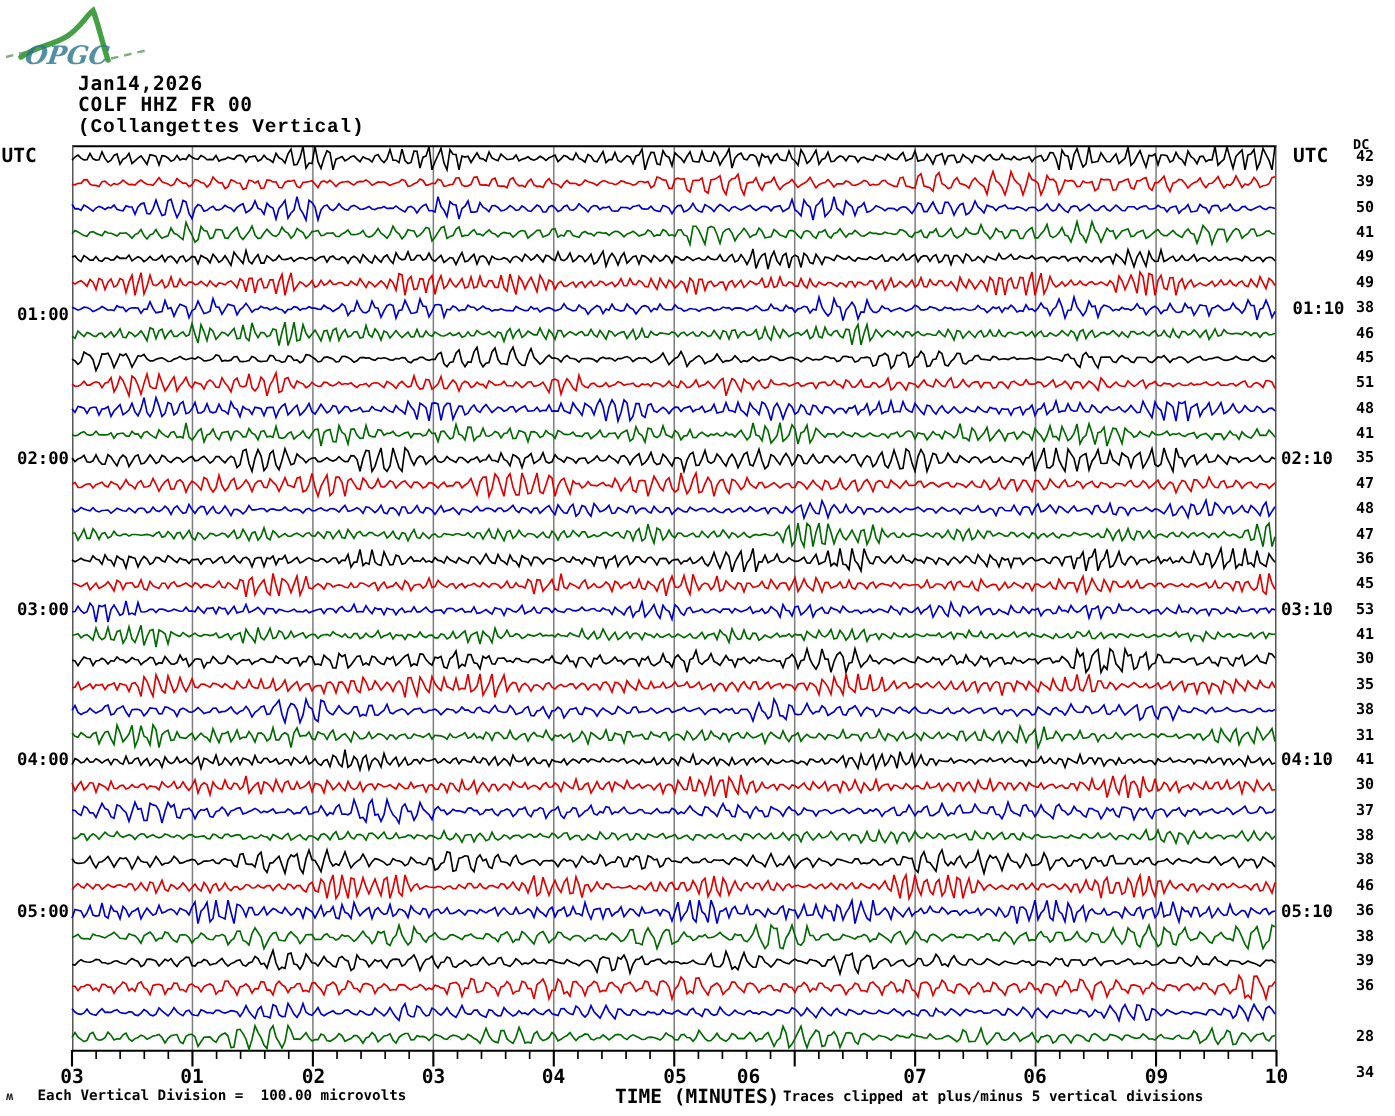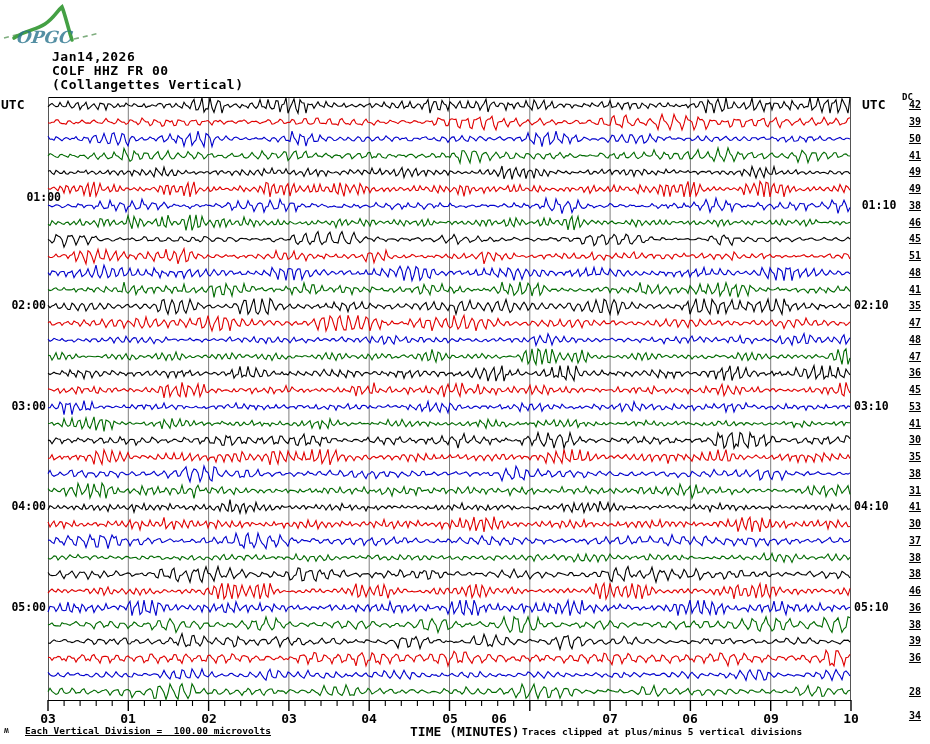--- a/index.html
+++ b/index.html
@@ -5,31 +5,31 @@
   html,body{margin:0;padding:0;background:#fff;}
   .screen{
     position:relative;width:930px;height:744px;background:#ffffff;
     font-family:"DejaVu Sans Mono","Liberation Mono",monospace;
     font-weight:bold;color:#000;overflow:hidden;
   }
   .abs{position:absolute;line-height:1;white-space:pre;}
   .title-line{left:52px;font-size:13px;letter-spacing:0.5px;}
   #t-date{top:50px;}
   #t-station{top:64px;}
-  #t-substation{top:78px;}
+  #t-substation{top:78px;font-family:Liberation Mono, monospace;}
   #utc-left{left:1px;top:98px;font-size:13px;}
   #utc-right{left:862px;top:98px;font-size:13px;}
   #dc-label{left:902px;top:93px;font-size:9px;}
   .hour-label{font-size:11.5px;}
   .hour-label.left{left:0;width:46px;text-align:right;}
   .hour-label.right{left:854px;width:50px;text-align:left;}
-  .dc-value{left:904px;width:22px;text-align:center;font-size:10px;text-decoration:underline;}
+  .dc-value{left:904px;width:22px;text-align:left;font-size:10px;}
   .x-tick-label{top:712px;width:26px;text-align:center;font-size:13px;}
   #x-title{left:410px;top:725px;font-size:13px;}
-  #scale-note{left:25px;top:726px;font-size:9.5px;text-decoration:underline;}
+  #scale-note{left:25px;top:726px;font-size:9.5px;}
   #clip-note{left:522px;top:727px;font-size:9.5px;}
   #corner-mark{left:4px;top:727px;font-size:8px;color:#222;}
   #plot-svg{position:absolute;left:0;top:0;}
   #logo-svg{position:absolute;left:2px;top:2px;}
 </style>
 </head>
 <body>
 
 <div class="screen">
 
@@ -145,21 +145,21 @@
       <polyline points="48,593.2 50,590.7 52,589.0 54,591.0 56,592.0 58,589.1 60,590.7 62,592.5 64,589.8 66,590.0 68,592.8 70,591.2 72,589.5 74,590.9 76,591.5 78,590.2 80,589.9 82,590.8 84,591.4 86,589.1 88,589.5 90,593.5 92,591.7 94,588.5 96,591.6 98,593.7 100,588.0 102,588.7 104,595.3 106,591.2 108,586.9 110,592.9 112,594.0 114,589.8 116,590.8 118,592.7 120,591.1 122,588.6 124,591.0 126,594.0 128,591.7 130,589.4 132,592.5 134,594.0 136,588.3 138,591.0 140,595.2 142,590.3 144,589.1 146,593.8 148,592.0 150,588.6 152,592.2 154,593.7 156,591.3 158,591.1 160,593.1 162,592.0 164,589.7 166,590.2 168,592.0 170,591.8 172,590.1 174,591.5 176,592.0 178,590.4 180,590.4 182,593.6 184,591.1 186,589.5 188,592.1 190,592.8 192,589.3 194,590.1 196,592.5 198,590.4 200,590.3 202,593.2 204,594.6 206,589.7 208,588.2 210,593.7 212,594.6 214,586.2 216,588.5 218,598.9 220,588.8 222,583.3 224,598.9 226,595.7 228,583.3 230,591.3 232,598.9 234,585.3 236,585.9 238,597.5 240,592.4 242,585.1 244,591.3 246,595.9 248,590.7 250,586.0 252,592.1 254,597.0 256,586.5 258,585.0 260,598.9 262,592.2 264,583.3 266,595.0 268,597.2 270,583.3 272,589.2 274,594.0 276,590.5 278,589.2 280,592.8 282,591.7 284,590.6 286,591.3 288,591.5 290,591.7 292,590.9 294,591.3 296,592.8 298,591.1 300,590.7 302,592.4 304,592.5 306,589.7 308,591.2 310,592.3 312,589.1 314,589.0 316,591.9 318,591.6 320,589.0 322,591.7 324,592.5 326,590.7 328,590.3 330,591.2 332,592.0 334,589.1 336,589.5 338,592.5 340,590.8 342,588.0 344,591.5 346,593.5 348,588.6 350,590.3 352,595.2 354,589.2 356,583.7 358,597.1 360,595.2 362,584.8 364,591.0 366,596.8 368,591.2 370,587.0 372,592.0 374,594.8 376,588.4 378,585.5 380,595.7 382,595.4 384,584.6 386,590.1 388,598.3 390,590.1 392,589.8 394,594.3 396,591.9 398,588.0 400,591.6 402,592.7 404,589.3 406,589.4 408,591.6 410,591.8 412,591.2 414,591.9 416,591.8 418,591.4 420,590.5 422,592.2 424,592.6 426,590.4 428,591.1 430,593.2 432,590.6 434,588.4 436,593.7 438,593.9 440,588.3 442,591.5 444,594.0 446,589.2 448,588.3 450,592.6 452,592.9 454,588.7 456,588.4 458,593.9 460,592.6 462,587.2 464,590.7 466,595.9 468,587.6 470,585.5 472,597.6 474,593.3 476,584.0 478,593.6 480,597.2 482,585.4 484,588.9 486,596.6 488,591.7 490,587.3 492,591.9 494,593.7 496,589.5 498,588.4 500,591.2 502,592.3 504,589.0 506,589.0 508,593.3 510,590.0 512,587.2 514,592.8 516,593.5 518,588.7 520,591.0 522,593.6 524,590.4 526,589.4 528,591.7 530,590.6 532,590.2 534,591.0 536,591.6 538,590.8 540,589.5 542,591.2 544,592.4 546,590.4 548,589.5 550,592.3 552,591.0 554,588.8 556,590.8 558,592.9 560,589.5 562,589.9 564,592.6 566,590.5 568,588.5 570,592.1 572,591.9 574,589.1 576,590.3 578,591.6 580,592.0 582,589.4 584,590.1 586,592.7 588,590.1 590,587.3 592,592.1 594,593.9 596,583.3 598,590.1 600,598.9 602,587.1 604,583.3 606,598.9 608,594.2 610,583.3 612,592.1 614,596.7 616,588.0 618,586.5 620,594.0 622,596.3 624,588.6 626,586.4 628,597.2 630,594.3 632,583.3 634,592.2 636,598.7 638,585.0 640,586.5 642,598.9 644,591.3 646,585.5 648,595.1 650,594.5 652,587.2 654,589.6 656,593.3 658,590.9 660,589.7 662,591.4 664,592.8 666,591.3 668,590.2 670,592.0 672,592.8 674,590.1 676,590.3 678,592.9 680,589.7 682,589.1 684,592.8 686,591.5 688,588.8 690,591.8 692,593.2 694,589.6 696,589.2 698,591.5 700,590.5 702,589.6 704,590.8 706,592.8 708,592.0 710,589.3 712,591.4 714,594.5 716,589.7 718,589.5 720,594.9 722,591.7 724,586.7 726,592.2 728,593.3 730,586.8 732,589.3 734,598.8 736,587.7 738,585.0 740,595.2 742,595.2 744,588.7 746,588.5 748,596.1 750,594.9 752,585.6 754,588.9 756,598.2 758,588.8 760,583.6 762,596.8 764,594.3 766,584.1 768,592.9 770,597.6 772,587.3 774,587.3 776,595.5 778,590.9 780,587.2 782,590.9 784,592.4 786,590.1 788,589.4 790,592.0 792,593.8 794,589.6 796,589.4 798,594.5 800,591.2 802,590.0 804,591.8 806,593.0 808,589.1 810,589.9 812,593.2 814,589.7 816,589.3 818,591.8 820,591.1 822,588.9 824,590.2 826,591.8 828,591.3 830,590.2 832,591.4 834,593.3 836,590.3 838,589.2 840,594.0 842,593.3 844,588.0 846,591.2 848,595.3 850,588.4" fill="none" stroke="#e00000" stroke-width="1.1"></polyline>
       <polyline points="48,612.0 50,606.3 52,606.8 54,607.3 56,611.4 58,608.6 60,603.7 62,610.0 64,610.7 66,610.3 68,602.0 70,610.6 72,612.1 74,604.1 76,607.4 78,607.6 80,612.5 82,604.3 84,606.5 86,611.0 88,607.8 90,607.0 92,605.5 94,612.5 96,608.6 98,605.5 100,607.9 102,610.2 104,609.1 106,603.5 108,608.6 110,608.0 112,606.7 114,606.1 116,607.2 118,609.7 120,605.5 122,606.5 124,607.3 126,609.9 128,604.8 130,601.3 132,615.7 134,607.5 136,605.4 138,601.6 140,614.6 142,612.3 144,600.1 146,610.8 148,611.6 150,612.7 152,600.1 154,608.2 156,615.7 158,602.9 160,603.7 162,606.2 164,611.1 166,605.0 168,605.1 170,609.9 172,609.8 174,607.5 176,604.7 178,610.0 180,607.7 182,605.7 184,606.5 186,608.2 188,608.8 190,605.0 192,607.8 194,610.1 196,608.8 198,605.5 200,606.6 202,611.9 204,605.1 206,606.5 208,607.9 210,611.9 212,607.9 214,603.9 216,610.6 218,607.8 220,607.7 222,604.5 224,611.9 226,612.5 228,603.1 230,608.2 232,609.1 234,612.2 236,601.7 238,606.9 240,610.5 242,608.2 244,606.5 246,605.1 248,612.3 250,606.8 252,605.2 254,608.0 256,609.6 258,609.0 260,603.0 262,610.8 264,609.5 266,606.1 268,606.5 270,607.9 272,611.6 274,604.0 276,607.0 278,608.4 280,609.5 282,605.6 284,606.2 286,611.5 288,607.8 290,606.7 292,606.1 294,609.0 296,607.9 298,605.2 300,609.1 302,608.9 304,608.0 306,606.6 308,608.2 310,610.0 312,607.1 314,607.0 316,607.5 318,609.1 320,606.2 322,607.5 324,608.6 326,607.2 328,606.5 330,605.0 332,610.3 334,607.3 336,605.3 338,607.7 340,609.5 342,609.3 344,605.1 346,609.0 348,608.8 350,607.8 352,605.8 354,607.2 356,611.6 358,605.0 360,607.7 362,609.0 364,611.0 366,606.5 368,604.8 370,611.2 372,607.2 374,606.6 376,604.8 378,610.8 380,609.7 382,604.5 384,609.1 386,609.2 388,610.4 390,601.7 392,608.2 394,612.7 396,606.4 398,605.9 400,605.6 402,612.3 404,606.2 406,605.8 408,610.7 410,608.7 412,607.7 414,604.6 416,611.2 418,608.5 420,606.0 422,606.5 424,609.0 426,610.7 428,604.9 430,608.7 432,608.5 434,608.1 436,606.8 438,606.5 440,610.1 442,606.3 444,607.2 446,608.3 448,614.0 450,607.9 452,601.5 454,613.5 456,609.9 458,607.3 460,600.2 462,612.2 464,614.7 466,600.2 468,607.8 470,609.5 472,615.0 474,600.1 476,605.4 478,615.7 480,607.6 482,607.1 484,605.4 486,611.8 488,606.1 490,604.2 492,608.8 494,609.2 496,609.0 498,603.7 500,609.8 502,609.6 504,606.4 506,606.9 508,608.9 510,611.3 512,605.9 514,608.5 516,609.5 518,609.0 520,605.4 522,604.0 524,612.5 526,606.0 528,606.7 530,606.9 532,611.9 534,608.4 536,603.1 538,610.3 540,610.1 542,609.8 544,603.1 546,609.4 548,612.0 550,604.1 552,607.2 554,607.5 556,614.1 558,603.4 560,605.3 562,613.3 564,608.4 566,605.4 568,600.4 570,615.7 572,608.0 574,601.4 576,607.5 578,612.1 580,613.8 582,600.1 584,609.8 586,609.6 588,607.5 590,605.4 592,607.8 594,612.7 596,605.0 598,607.4 600,609.1 602,611.2 604,607.9 606,605.3 608,610.7 610,608.3 612,607.6 614,605.5 616,608.9 618,608.1 620,604.2 622,607.4 624,608.1 626,608.3 628,605.0 630,606.7 632,609.4 634,607.7 636,607.3 638,607.4 640,610.2 642,608.1 644,606.7 646,608.9 648,608.3 650,608.0 652,605.7 654,610.0 656,608.0 658,605.9 660,606.3 662,608.0 664,610.4 666,605.2 668,607.9 670,611.4 672,610.0 674,604.3 676,604.8 678,615.7 680,605.0 682,604.7 684,606.6 686,613.6 688,607.5 690,600.1 692,613.1 694,608.7 696,606.6 698,600.3 700,611.7 702,613.6 704,600.1 706,607.5 708,609.3 710,614.4 712,602.0 714,605.9 716,615.0 718,608.2 720,606.8 722,603.9 724,613.6 726,607.6 728,605.9 730,608.5 732,609.3 734,609.0 736,605.8 738,609.9 740,609.8 742,608.2 744,607.9 746,608.7 748,611.8 750,605.1 752,607.8 754,609.9 756,610.2 758,605.9 760,604.8 762,612.0 764,606.9 766,606.4 768,605.3 770,611.6 772,609.0 774,601.2 776,611.2 778,610.1 780,609.8 782,601.1 784,608.6 786,614.6 788,605.0 790,607.6 792,607.4 794,611.0 796,604.9 798,605.1 800,611.0 802,609.1 804,608.3 806,604.7 808,611.7 810,609.1 812,605.6 814,608.5 816,610.3 818,609.8 820,603.0 822,608.5 824,610.2 826,608.6 828,606.9 830,607.5 832,611.3 834,605.4 836,606.9 838,608.3 840,609.2 842,606.5 844,605.7 846,609.6 848,607.9 850,607.3" fill="none" stroke="#0000cc" stroke-width="1.1"></polyline>
       <polyline points="48,625.0 50,624.2 52,622.9 54,625.4 56,625.9 58,625.7 60,626.2 62,622.7 64,623.7 66,623.8 68,624.6 70,625.3 72,623.9 74,623.0 76,621.5 78,623.4 80,625.5 82,625.7 84,626.0 86,622.5 88,623.3 90,623.9 92,625.8 94,628.8 96,623.9 98,622.5 100,621.4 102,623.6 104,627.3 106,625.6 108,625.6 110,621.4 112,622.0 114,625.0 116,627.0 118,628.0 120,623.3 122,623.2 124,623.3 126,625.0 128,628.6 130,625.9 132,625.1 134,622.1 136,623.3 138,625.5 140,626.3 142,626.5 144,623.7 146,624.0 148,622.9 150,624.1 152,629.8 154,627.1 156,625.6 158,620.8 160,620.7 162,627.0 164,627.8 166,630.0 168,622.4 170,618.6 172,621.7 174,624.7 176,632.4 178,628.5 180,624.6 182,622.1 184,621.7 186,626.7 188,627.0 190,627.2 192,623.2 194,621.2 196,623.3 198,625.0 200,629.0 202,626.7 204,623.2 206,623.0 208,623.1 210,626.4 212,626.2 214,626.3 216,623.5 218,622.5 220,624.8 222,625.0 224,626.7 226,625.7 228,623.2 230,624.2 232,623.7 234,625.5 236,627.6 238,625.9 240,623.3 242,620.8 244,623.9 246,625.3 248,629.0 250,626.6 252,621.1 254,622.0 256,621.0 258,629.0 260,630.3 262,625.6 264,623.6 266,616.8 268,623.4 270,627.0 272,629.9 274,627.7 276,618.0 278,621.8 280,622.6 282,626.1 284,628.1 286,624.6 288,623.7 290,621.8 292,624.6 294,626.0 296,626.4 298,625.6 300,623.4 302,623.1 304,624.1 306,625.1 308,626.4 310,623.9 312,623.6 314,622.7 316,624.5 318,625.5 320,625.5 322,625.9 324,622.5 326,622.9 328,624.8 330,625.5 332,627.8 334,623.4 336,622.6 338,621.2 340,624.1 342,628.2 344,626.3 346,626.5 348,621.1 350,622.5 352,624.8 354,627.1 356,629.3 358,623.8 360,621.9 362,621.1 364,624.5 366,628.6 368,626.4 370,625.4 372,621.5 374,621.8 376,624.5 378,625.4 380,626.7 382,624.5 384,623.7 386,623.8 388,625.2 390,627.5 392,625.5 394,625.4 396,623.5 398,623.5 400,626.1 402,625.7 404,626.6 406,624.1 408,622.1 410,623.5 412,625.1 414,627.7 416,626.7 418,624.0 420,620.0 422,619.8 424,628.8 426,628.8 428,629.9 430,622.3 432,618.7 434,622.5 436,625.2 438,632.4 440,627.1 442,621.9 444,619.8 446,620.1 448,629.4 450,628.3 452,627.4 454,624.1 456,621.4 458,624.2 460,624.4 462,627.0 464,626.1 466,623.9 468,624.4 470,623.0 472,625.3 474,625.0 476,624.5 478,623.3 480,621.6 482,623.7 484,625.0 486,626.5 488,626.3 490,622.7 492,623.6 494,623.1 496,626.9 498,627.8 500,625.5 502,622.5 504,616.8 506,624.3 508,628.4 510,632.3 512,629.8 514,616.8 516,619.0 518,618.9 520,631.8 522,632.4 524,625.3 526,622.2 528,616.8 530,623.7 532,629.3 534,630.1 536,627.5 538,617.4 540,623.6 542,623.7 544,626.8 546,626.4 548,623.6 550,623.2 552,622.7 554,625.3 556,626.9 558,626.4 560,626.0 562,623.0 564,623.8 566,624.3 568,625.2 570,626.0 572,624.4 574,624.3 576,623.0 578,624.1 580,627.8 582,626.1 584,626.1 586,622.2 588,623.5 590,624.9 592,626.3 594,628.2 596,623.7 598,622.1 600,620.9 602,624.5 604,629.3 606,626.3 608,624.8 610,620.7 612,622.6 614,626.3 616,626.6 618,628.1 620,623.8 622,622.8 624,623.7 626,625.2 628,627.3 630,625.4 632,624.5 634,622.9 636,623.2 638,625.1 640,624.6 642,625.2 644,623.1 646,623.2 648,623.5 650,624.7 652,626.7 654,624.7 656,624.4 658,622.4 660,623.1 662,627.0 664,626.4 666,627.4 668,623.6 670,621.5 672,623.6 674,625.2 676,629.4 678,626.1 680,623.9 682,623.0 684,621.7 686,627.1 688,626.4 690,626.8 692,623.0 694,621.0 696,624.3 698,624.6 700,628.0 702,626.6 704,621.8 706,621.5 708,621.8 710,627.1 712,626.6 714,626.2 716,624.1 718,621.1 720,625.0 722,626.3 724,628.0 726,626.2 728,621.8 730,622.7 732,623.0 734,627.9 736,628.3 738,626.2 740,623.6 742,618.7 744,623.8 746,626.1 748,629.4 750,626.5 752,618.7 754,620.9 756,621.7 758,629.5 760,631.3 762,624.6 764,622.0 766,616.8 768,623.8 770,626.5 772,631.1 774,629.0 776,618.4 778,620.7 780,621.7 782,629.2 784,629.9 786,623.2 788,621.7 790,618.5 792,624.8 794,627.0 796,626.1 798,625.6 800,621.4 802,622.8 804,624.8 806,627.7 808,628.8 810,624.4 812,623.5 814,621.6 816,624.5 818,625.9 820,625.8 822,627.1 824,617.6 826,620.3 828,624.8 830,629.6 832,632.4 834,622.0 836,620.5 838,617.8 840,624.8 842,632.4 844,628.8 846,627.1 848,616.8 850,617.8" fill="none" stroke="#006a00" stroke-width="1.1"></polyline>
       <polyline points="48,643.0 50,643.4 52,641.3 54,639.8 56,641.0 58,641.3 60,641.5 62,640.8 64,639.6 66,639.8 68,641.8 70,641.8 72,642.6 74,642.0 76,640.8 78,640.5 80,641.7 82,642.3 84,642.8 86,640.5 88,639.0 90,640.1 92,641.0 94,644.4 96,643.2 98,639.6 100,639.4 102,639.9 104,640.8 106,644.0 108,641.9 110,639.5 112,640.7 114,639.1 116,642.3 118,644.3 120,641.2 122,639.9 124,638.1 126,638.3 128,643.7 130,644.0 132,641.7 134,641.6 136,639.7 138,640.5 140,643.3 142,642.7 144,642.3 146,640.6 148,639.0 150,642.0 152,644.1 154,642.4 156,641.6 158,640.3 160,639.9 162,643.4 164,644.0 166,641.9 168,641.4 170,637.6 172,639.1 174,642.9 176,642.2 178,645.3 180,638.9 182,633.6 184,642.0 186,646.5 188,644.8 190,645.6 192,635.9 194,635.4 196,642.7 198,643.2 200,646.1 202,642.8 204,636.1 206,638.8 208,641.8 210,642.0 212,644.0 214,641.0 216,637.7 218,640.7 220,641.9 222,644.0 224,644.6 226,638.7 228,637.7 230,639.8 232,640.6 234,646.9 236,645.5 238,636.6 240,639.5 242,639.7 244,640.9 246,644.5 248,642.4 250,639.9 252,641.0 254,640.0 256,643.2 258,645.3 260,641.0 262,639.6 264,639.4 266,639.7 268,644.1 270,643.0 272,639.9 274,638.7 276,636.6 278,640.8 280,646.9 282,642.4 284,639.7 286,639.2 288,637.4 290,642.5 292,645.3 294,641.7 296,641.4 298,638.1 300,638.9 302,644.3 304,644.9 306,642.8 308,642.0 310,640.2 312,641.8 314,644.0 316,643.0 318,642.9 320,640.4 322,638.2 324,641.2 326,643.3 328,642.4 330,642.0 332,638.9 334,638.3 336,642.9 338,643.5 340,644.2 342,642.2 344,639.2 346,640.7 348,643.0 350,641.9 352,642.5 354,641.6 356,639.5 358,641.6 360,642.0 362,641.7 364,642.7 366,639.9 368,640.1 370,641.1 372,641.7 374,642.1 376,642.4 378,639.7 380,641.0 382,642.0 384,642.5 386,643.8 388,641.9 390,640.5 392,640.2 394,641.1 396,643.9 398,648.0 400,639.5 402,637.9 404,638.5 406,638.9 408,647.1 410,646.1 412,638.3 414,639.4 416,636.7 418,641.1 420,648.7 422,642.8 424,639.7 426,639.4 428,637.6 430,642.8 432,642.9 434,640.8 436,640.6 438,639.5 440,639.6 442,641.9 444,642.6 446,640.8 448,641.7 450,641.0 452,641.4 454,642.6 456,641.9 458,642.3 460,641.4 462,640.2 464,641.9 466,642.7 468,642.8 470,642.9 472,639.0 474,636.0 476,643.9 478,644.5 480,644.5 482,642.0 484,634.3 486,639.3 488,646.0 490,644.4 492,646.5 494,640.1 496,635.1 498,640.7 500,643.1 502,644.8 504,644.7 506,637.4 508,637.9 510,641.5 512,642.7 514,644.7 516,642.6 518,639.6 520,639.9 522,641.1 524,642.0 526,642.6 528,640.6 530,639.5 532,640.6 534,640.8 536,641.6 538,642.4 540,639.7 542,640.2 544,640.6 546,641.8 548,644.1 550,643.9 552,639.9 554,639.8 556,637.5 558,642.5 560,649.2 562,642.1 564,636.7 566,636.9 568,635.6 570,645.1 572,648.7 574,640.5 576,639.0 578,636.9 580,637.8 582,645.8 584,644.7 586,641.5 588,640.3 590,639.1 592,640.3 594,644.0 596,643.1 598,641.3 600,640.4 602,640.0 604,643.1 606,644.4 608,643.1 610,642.3 612,639.1 614,639.2 616,643.5 618,643.7 620,642.6 622,640.6 624,636.2 626,638.7 628,643.4 630,642.6 632,644.3 634,639.8 636,637.2 638,640.8 640,642.5 642,643.3 644,643.3 646,639.7 648,639.5 650,641.8 652,642.8 654,643.0 656,641.7 658,639.2 660,640.1 662,641.3 664,642.5 666,643.4 668,642.0 670,640.7 672,641.5 674,642.0 676,642.5 678,642.4 680,641.2 682,640.4 684,641.5 686,641.1 688,643.6 690,643.1 692,640.7 694,641.1 696,641.5 698,641.7 700,643.5 702,641.3 704,638.7 706,639.8 708,639.1 710,643.1 712,644.1 714,640.0 716,639.9 718,640.0 720,640.1 722,643.5 724,643.2 726,639.9 728,639.8 730,638.4 732,641.3 734,643.6 736,641.3 738,640.9 740,640.5 742,640.5 744,642.8 746,642.4 748,641.1 750,640.6 752,639.3 754,640.2 756,643.0 758,642.1 760,642.3 762,642.2 764,640.5 766,641.4 768,643.4 770,643.2 772,642.8 774,641.0 776,639.5 778,641.5 780,642.1 782,641.9 784,641.8 786,638.2 788,639.0 790,641.8 792,642.8 794,644.2 796,642.4 798,637.6 800,640.5 802,642.9 804,642.6 806,643.2 808,640.1 810,637.9 812,640.7 814,641.1 816,642.9 818,643.6 820,640.4 822,640.5 824,640.8 826,641.2 828,642.9 830,642.0 832,640.6 834,641.6 836,642.2 838,643.0 840,644.1 842,642.1 844,640.1 846,640.4 848,640.1 850,642.0" fill="none" stroke="#000000" stroke-width="1.1"></polyline>
       <polyline points="48,657.4 50,657.5 52,660.4 54,657.8 56,657.7 58,656.4 60,656.8 62,660.0 64,658.7 66,660.9 68,656.2 70,656.3 72,658.1 74,658.0 76,662.1 78,658.7 80,657.3 82,654.7 84,655.9 86,660.5 88,658.9 90,660.8 92,655.7 94,654.6 96,658.5 98,659.6 100,663.1 102,657.0 104,656.4 106,656.2 108,657.0 110,662.8 112,659.2 114,659.2 116,655.4 118,655.5 120,659.9 122,659.7 124,661.2 126,656.8 128,655.9 130,657.7 132,658.2 134,661.2 136,657.7 138,656.7 140,656.0 142,657.2 144,662.8 146,660.5 148,660.6 150,654.2 152,654.1 154,657.4 156,659.0 158,663.4 160,658.0 162,657.4 164,655.9 166,657.9 168,662.0 170,659.1 172,659.3 174,654.5 176,654.7 178,660.1 180,659.9 182,663.3 184,656.5 186,654.2 188,656.6 190,657.8 192,661.7 194,658.5 196,658.3 198,655.8 200,655.7 202,660.8 204,660.3 206,661.3 208,655.4 210,655.1 212,657.8 214,659.7 216,663.1 218,656.9 220,656.3 222,654.7 224,656.7 226,662.9 228,659.8 230,659.3 232,653.9 234,655.1 236,658.9 238,659.0 240,661.3 242,656.3 244,655.6 246,656.2 248,657.2 250,662.3 252,658.8 254,658.0 256,655.9 258,657.4 260,660.2 262,659.7 264,659.9 266,656.6 268,656.4 270,656.9 272,658.7 274,659.9 276,658.3 278,658.1 280,656.3 282,657.6 284,659.9 286,658.6 288,659.6 290,656.8 292,657.4 294,658.6 296,658.8 298,662.7 300,655.8 302,655.3 304,654.9 306,656.8 308,664.2 310,658.7 312,658.9 314,652.4 316,653.2 318,661.6 320,661.2 322,660.3 324,655.0 326,655.7 328,657.9 330,658.9 332,663.7 334,657.9 336,657.4 338,654.4 340,656.4 342,662.6 344,660.8 346,660.7 348,654.2 350,654.9 352,659.1 354,659.0 356,665.9 358,656.4 360,654.8 362,652.7 364,657.3 366,665.9 368,660.2 370,660.1 372,652.8 374,654.8 376,662.4 378,661.1 380,664.1 382,654.6 384,654.3 386,656.7 388,658.5 390,663.7 392,657.9 394,656.7 396,654.2 398,655.3 400,661.3 402,660.3 404,660.6 406,655.6 408,655.0 410,657.3 412,658.3 414,661.7 416,656.4 418,655.8 420,654.8 422,657.3 424,661.0 426,659.3 428,658.8 430,654.1 432,654.8 434,660.6 436,660.7 438,663.3 440,654.6 442,654.0 444,655.1 446,658.1 448,665.9 450,659.4 452,657.1 454,651.4 456,653.7 458,662.5 460,660.5 462,662.2 464,652.2 466,652.0 468,657.4 470,660.4 472,663.3 474,658.0 476,656.7 478,655.4 480,657.4 482,662.9 484,660.5 486,659.1 488,654.6 490,654.8 492,658.1 494,659.5 496,661.7 498,656.1 500,655.4 502,656.0 504,658.1 506,661.7 508,659.1 510,659.0 512,657.1 514,657.1 516,660.2 518,659.7 520,661.1 522,656.0 524,655.9 526,658.1 528,658.3 530,661.6 532,657.6 534,657.3 536,655.0 538,656.9 540,661.2 542,658.8 544,659.9 546,655.5 548,655.5 550,658.2 552,658.7 554,660.7 556,657.1 558,656.8 560,656.6 562,658.7 564,663.0 566,659.7 568,658.8 570,655.5 572,656.2 574,660.5 576,660.4 578,661.2 580,655.5 582,654.6 584,657.0 586,658.7 588,663.2 590,657.7 592,656.9 594,654.5 596,655.8 598,661.1 600,659.5 602,661.6 604,653.3 606,654.1 608,659.7 610,660.9 612,664.6 614,655.8 616,654.9 618,654.9 620,657.0 622,663.6 624,659.0 626,658.4 628,653.5 630,655.4 632,660.2 634,660.5 636,662.0 638,656.6 640,655.9 642,657.5 644,659.0 646,662.6 648,658.3 650,657.6 652,655.1 654,657.0 656,661.3 658,660.4 660,661.0 662,655.0 664,656.0 666,659.2 668,660.5 670,663.4 672,657.9 674,656.8 676,655.8 678,656.8 680,661.6 682,659.6 684,659.4 686,654.9 688,656.2 690,659.8 692,659.0 694,661.9 696,656.4 698,655.8 700,656.6 702,657.9 704,663.3 706,658.0 708,657.6 710,653.9 712,655.9 714,661.3 716,659.8 718,660.2 720,652.9 722,653.7 724,658.2 726,660.8 728,665.9 730,657.0 732,655.5 734,654.4 736,657.9 738,664.5 740,659.7 742,659.0 744,653.4 746,655.6 748,659.5 750,659.8 752,662.1 754,656.8 756,656.6 758,657.2 760,658.0 762,662.4 764,658.8 766,658.7 768,655.1 770,656.8 772,659.1 774,659.5 776,660.4 778,656.8 780,656.6 782,657.4 784,657.7 786,660.4 788,657.5 790,656.5 792,655.9 794,657.6 796,660.1 798,658.1 800,659.3 802,655.4 804,655.8 806,659.2 808,660.1 810,662.7 812,657.4 814,656.6 816,655.9 818,658.5 820,662.4 822,659.9 824,659.4 826,650.3 828,653.6 830,665.1 832,663.4 834,665.9 836,650.9 838,650.8 840,655.2 842,659.0 844,665.9 846,657.5 848,657.2 850,654.4" fill="none" stroke="#e00000" stroke-width="1.1"></polyline>
       <polyline points="48,672.4 50,674.7 52,675.9 54,676.2 56,675.3 58,672.8 60,675.6 62,676.3 64,676.9 66,674.4 68,672.5 70,674.9 72,674.8 74,675.0 76,673.8 78,673.1 80,675.0 82,675.4 84,675.6 86,674.4 88,674.7 90,676.6 92,677.0 94,675.4 96,673.1 98,674.3 100,676.6 102,677.2 104,676.1 106,671.9 108,674.0 110,675.6 112,677.3 114,675.0 116,671.8 118,674.4 120,676.1 122,677.1 124,674.1 126,673.5 128,676.3 130,676.8 132,677.0 134,673.2 136,674.0 138,675.2 140,675.0 142,675.7 144,673.5 146,673.6 148,674.8 150,675.4 152,674.6 154,673.8 156,674.1 158,674.7 160,677.7 162,674.8 164,670.4 166,674.4 168,676.8 170,679.0 172,673.1 174,671.1 176,677.5 178,677.7 180,678.6 182,669.8 184,670.8 186,676.5 188,677.7 190,677.6 192,668.9 194,672.3 196,676.1 198,678.2 200,675.0 202,669.0 204,674.8 206,676.1 208,676.9 210,674.5 212,671.8 214,675.9 216,677.2 218,675.8 220,674.9 222,673.9 224,675.6 226,676.0 228,675.5 230,673.6 232,673.3 234,675.0 236,676.1 238,676.6 240,673.9 242,674.7 244,676.2 246,676.7 248,676.0 250,672.1 252,674.1 254,675.4 256,677.2 258,675.3 260,671.8 262,675.4 264,678.1 266,680.2 268,672.2 270,669.2 272,676.4 274,677.7 276,677.8 278,670.6 280,671.8 282,675.2 284,677.2 286,676.9 288,672.1 290,673.2 292,675.4 294,676.8 296,674.8 298,671.8 300,675.3 302,676.9 304,678.2 306,674.6 308,670.3 310,674.9 312,676.1 314,676.1 316,673.5 318,673.3 320,676.2 322,677.4 324,678.1 326,673.1 328,673.6 330,676.0 332,677.2 334,677.1 336,671.8 338,674.2 340,675.8 342,677.4 344,676.4 346,673.8 348,675.8 350,675.3 352,676.5 354,674.4 356,672.6 358,674.7 360,675.9 362,676.4 364,674.3 366,673.0 368,675.8 370,676.4 372,677.0 374,672.5 376,672.4 378,674.6 380,675.8 382,676.4 384,670.7 386,672.3 388,676.1 390,678.1 392,675.8 394,670.4 396,674.5 398,676.6 400,678.7 402,674.7 404,670.3 406,674.3 408,676.9 410,679.2 412,672.7 414,672.9 416,675.2 418,676.6 420,676.8 422,673.1 424,673.8 426,675.8 428,676.5 430,676.6 432,674.3 434,675.2 436,674.9 438,676.4 440,676.0 442,673.2 444,675.1 446,675.4 448,676.0 450,674.6 452,673.5 454,675.0 456,676.1 458,676.5 460,673.4 462,672.3 464,675.4 466,676.0 468,677.6 470,672.8 472,673.2 474,675.9 476,676.9 478,676.2 480,671.5 482,674.2 484,676.1 486,677.1 488,675.6 490,673.4 492,675.2 494,675.7 496,676.5 498,674.5 500,673.8 502,675.4 504,675.3 506,676.2 508,674.6 510,674.7 512,675.8 514,676.7 516,675.9 518,673.3 520,673.6 522,674.4 524,675.4 526,675.0 528,671.9 530,672.8 532,674.7 534,677.2 536,675.5 538,672.0 540,674.2 542,676.0 544,678.4 546,674.8 548,671.7 550,673.7 552,675.8 554,677.1 556,674.1 558,672.3 560,674.9 562,675.7 564,676.8 566,673.1 568,673.9 570,674.8 572,676.1 574,675.9 576,673.7 578,674.6 580,675.4 582,675.8 584,675.5 586,673.5 588,674.6 590,675.3 592,675.7 594,674.2 596,672.6 598,674.3 600,675.2 602,677.2 604,674.6 606,673.8 608,675.8 610,676.2 612,677.2 614,673.6 616,673.3 618,674.3 620,677.2 622,677.3 624,672.4 626,674.5 628,674.7 630,676.7 632,675.0 634,672.5 636,673.7 638,675.3 640,677.0 642,674.9 644,672.9 646,673.9 648,674.3 650,675.1 652,674.1 654,673.7 656,675.4 658,675.4 660,675.2 662,673.6 664,673.2 666,674.5 668,676.6 670,676.6 672,672.4 674,673.5 676,675.2 678,676.9 680,674.9 682,671.5 684,673.2 686,675.3 688,678.4 690,674.3 692,672.2 694,674.5 696,676.4 698,678.4 700,675.0 702,673.7 704,674.8 706,675.5 708,675.7 710,673.1 712,673.9 714,675.0 716,675.4 718,675.8 720,673.1 722,674.2 724,674.7 726,677.9 728,676.4 730,673.1 732,674.8 734,675.0 736,678.5 738,674.8 740,670.4 742,673.3 744,675.7 746,680.4 748,672.7 750,669.8 752,674.2 754,677.1 756,679.6 758,670.0 760,670.3 762,674.5 764,680.1 766,679.6 768,672.5 770,673.1 772,675.3 774,677.2 776,675.8 778,673.0 780,674.1 782,675.1 784,676.0 786,675.4 788,674.2 790,674.9 792,675.2 794,676.2 796,674.9 798,674.9 800,675.3 802,675.9 804,676.5 806,673.3 808,673.0 810,674.0 812,676.1 814,676.6 816,672.3 818,673.4 820,674.3 822,678.7 824,676.8 826,670.4 828,672.4 830,675.5 832,680.3 834,674.2 836,669.6 838,673.3 840,675.8 842,679.7 844,672.3 846,670.9 848,673.0 850,676.0" fill="none" stroke="#0000cc" stroke-width="1.1"></polyline>
       <polyline points="48,691.6 50,688.3 52,691.4 54,692.9 56,694.4 58,693.6 60,689.2 62,688.3 64,692.4 66,693.5 68,693.1 70,691.8 72,688.1 74,690.1 76,693.3 78,692.5 80,692.6 82,689.9 84,688.7 86,692.6 88,694.1 90,692.4 92,691.6 94,690.1 96,690.9 98,692.8 100,691.9 102,690.7 104,690.3 106,689.6 108,691.7 110,695.3 112,692.2 114,690.5 116,690.0 118,689.7 120,694.5 122,695.7 124,690.9 126,689.7 128,689.5 130,691.1 132,697.6 134,694.5 136,691.5 138,691.4 140,691.3 142,693.4 144,694.9 146,691.2 148,689.7 150,688.7 152,690.7 154,698.3 156,698.0 158,686.6 160,686.2 162,689.1 164,692.8 166,699.4 168,693.0 170,683.9 172,688.2 174,691.8 176,696.7 178,699.1 180,686.8 182,683.8 184,691.4 186,694.7 188,698.6 190,694.4 192,683.8 194,687.3 196,692.8 198,692.6 200,692.9 202,690.8 204,688.5 206,691.9 208,694.0 210,693.1 212,693.1 214,689.4 216,690.2 218,693.7 220,694.2 222,693.0 224,691.6 226,689.1 228,690.6 230,694.2 232,693.2 234,692.4 236,690.4 238,690.4 240,692.5 242,695.4 244,692.0 246,691.2 248,688.4 250,690.2 252,694.6 254,692.7 256,690.6 258,690.3 260,689.2 262,693.3 264,695.4 266,691.6 268,690.0 270,689.0 272,689.0 274,693.3 276,693.1 278,690.5 280,691.1 282,690.9 284,691.6 286,693.7 288,691.5 290,689.6 292,690.3 294,691.0 296,692.5 298,692.9 300,691.0 302,690.1 304,690.5 306,691.3 308,693.0 310,692.3 312,689.5 314,690.7 316,692.2 318,693.3 320,695.5 322,690.9 324,685.5 326,690.5 328,693.3 330,694.6 332,695.1 334,687.1 336,687.1 338,692.6 340,694.3 342,695.5 344,691.5 346,684.9 348,689.5 350,695.3 352,694.8 354,695.3 356,689.4 358,687.7 360,692.0 362,693.7 364,693.0 366,691.7 368,688.4 370,690.1 372,693.9 374,692.9 376,691.4 378,690.4 380,688.4 382,691.3 384,693.7 386,691.5 388,690.7 390,689.3 392,689.6 394,692.7 396,693.3 398,692.0 400,691.9 402,689.9 404,691.5 406,693.3 408,691.7 410,690.0 412,689.6 414,690.0 416,691.9 418,693.0 420,691.0 422,689.9 424,690.9 426,691.9 428,693.0 430,692.8 432,691.6 434,691.4 436,691.7 438,692.4 440,693.4 442,691.7 444,688.6 446,690.2 448,690.9 450,693.1 452,693.3 454,690.0 456,689.6 458,691.7 460,691.8 462,694.2 464,691.9 466,686.9 468,689.6 470,692.4 472,693.9 474,693.7 476,691.6 478,688.8 480,692.0 482,693.2 484,694.2 486,692.5 488,689.0 490,690.0 492,692.4 494,692.3 496,692.4 498,690.3 500,688.3 502,690.4 504,694.2 506,692.6 508,692.6 510,689.9 512,688.4 514,692.9 516,697.6 518,693.8 520,692.0 522,684.2 524,688.5 526,698.4 528,696.1 530,692.3 532,688.3 534,684.1 536,692.8 538,698.5 540,692.7 542,689.8 544,686.8 546,688.0 548,697.6 550,697.0 552,690.4 554,690.0 556,687.9 558,691.0 560,698.2 562,693.6 564,688.7 566,688.4 568,689.0 570,694.4 572,696.1 574,690.0 576,689.0 578,690.0 580,691.2 582,693.3 584,691.9 586,690.2 588,690.8 590,691.2 592,692.2 594,693.5 596,692.0 598,690.0 600,690.9 602,690.9 604,691.7 606,691.7 608,689.3 610,690.4 612,690.9 614,691.2 616,691.9 618,692.0 620,689.4 622,691.3 624,692.8 626,692.5 628,692.3 630,691.1 632,690.3 634,691.5 636,693.0 638,694.5 640,692.5 642,686.6 644,688.0 646,694.4 648,694.3 650,694.2 652,690.8 654,685.5 656,692.5 658,696.2 660,694.1 662,691.7 664,688.7 666,688.9 668,692.9 670,693.6 672,692.7 674,690.6 676,688.5 678,690.7 680,694.1 682,692.5 684,691.5 686,690.5 688,688.4 690,692.6 692,694.9 694,691.4 696,691.0 698,690.1 700,690.9 702,695.4 704,694.1 706,690.8 708,689.7 710,690.2 712,692.4 714,695.2 716,691.3 718,689.9 720,690.4 722,691.3 724,693.3 726,694.3 728,689.9 730,689.1 732,690.5 734,692.3 736,693.7 738,692.9 740,689.6 742,690.1 744,690.7 746,691.7 748,693.3 750,690.3 752,690.0 754,691.1 756,691.9 758,692.2 760,691.7 762,689.3 764,690.8 766,692.8 768,692.5 770,693.3 772,691.1 774,689.7 776,691.8 778,692.0 780,692.4 782,692.7 784,690.9 786,690.1 788,692.1 790,692.3 792,692.5 794,691.0 796,687.2 798,689.2 800,695.4 802,693.9 804,692.7 806,689.7 808,685.5 810,692.9 812,696.1 814,693.1 816,691.5 818,686.9 820,688.1 822,696.3 824,696.0 826,691.8 828,688.7 830,689.3 832,691.5 834,694.3 836,691.6 838,689.7 840,689.5 842,688.7 844,692.8 846,694.0 848,691.0 850,690.3" fill="none" stroke="#006a00" stroke-width="1.1"></polyline>
     </svg>
 
   <div id="left-labels">
-      <div class="abs hour-label left" style="top: 192px; padding-left: 15px;">01:00</div>
+      <div class="abs hour-label left" style="top: 204px;">01:00</div>
       <div class="abs hour-label left" style="top: 300px;">02:00</div>
       <div class="abs hour-label left" style="top: 401px;">03:00</div>
       <div class="abs hour-label left" style="top: 501px;">04:00</div>
       <div class="abs hour-label left" style="top: 602px;">05:00</div>
     </div>
   <div id="right-labels">
       <div class="abs hour-label right" style="top: 200px; text-align: center;">01:10</div>
       <div class="abs hour-label right" style="top: 300px;">02:10</div>
       <div class="abs hour-label right" style="top: 401px;">03:10</div>
       <div class="abs hour-label right" style="top: 501px;">04:10</div>

